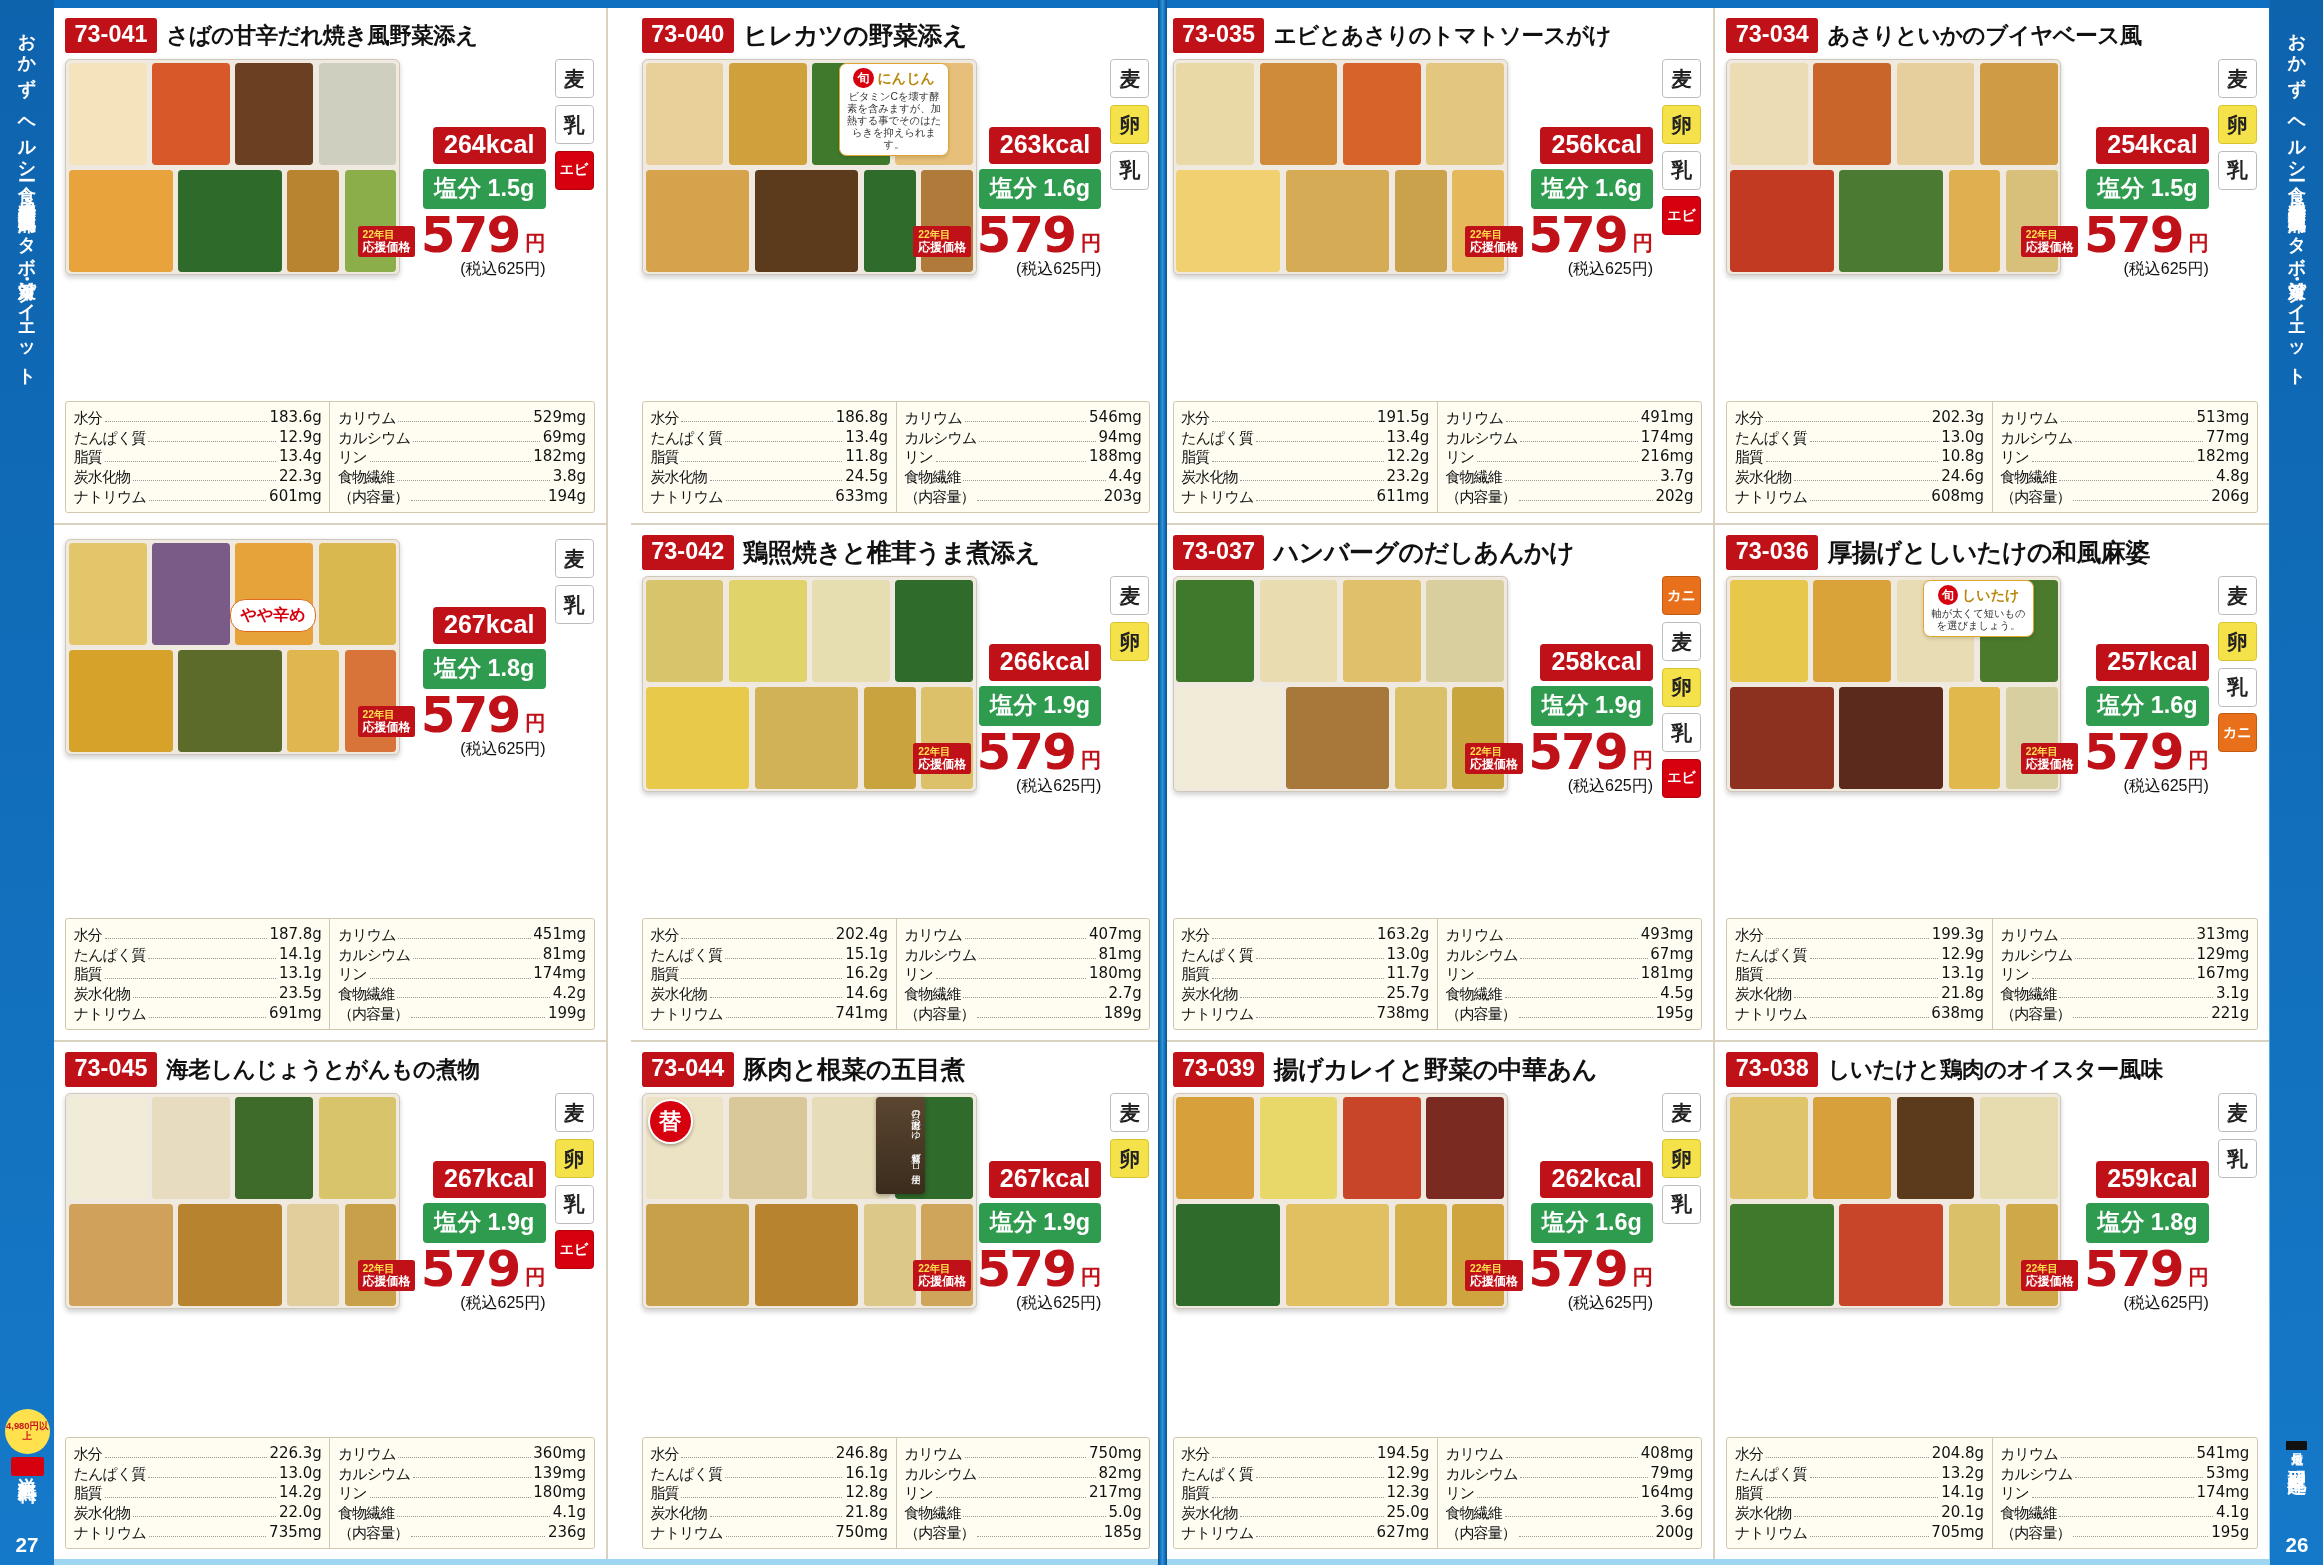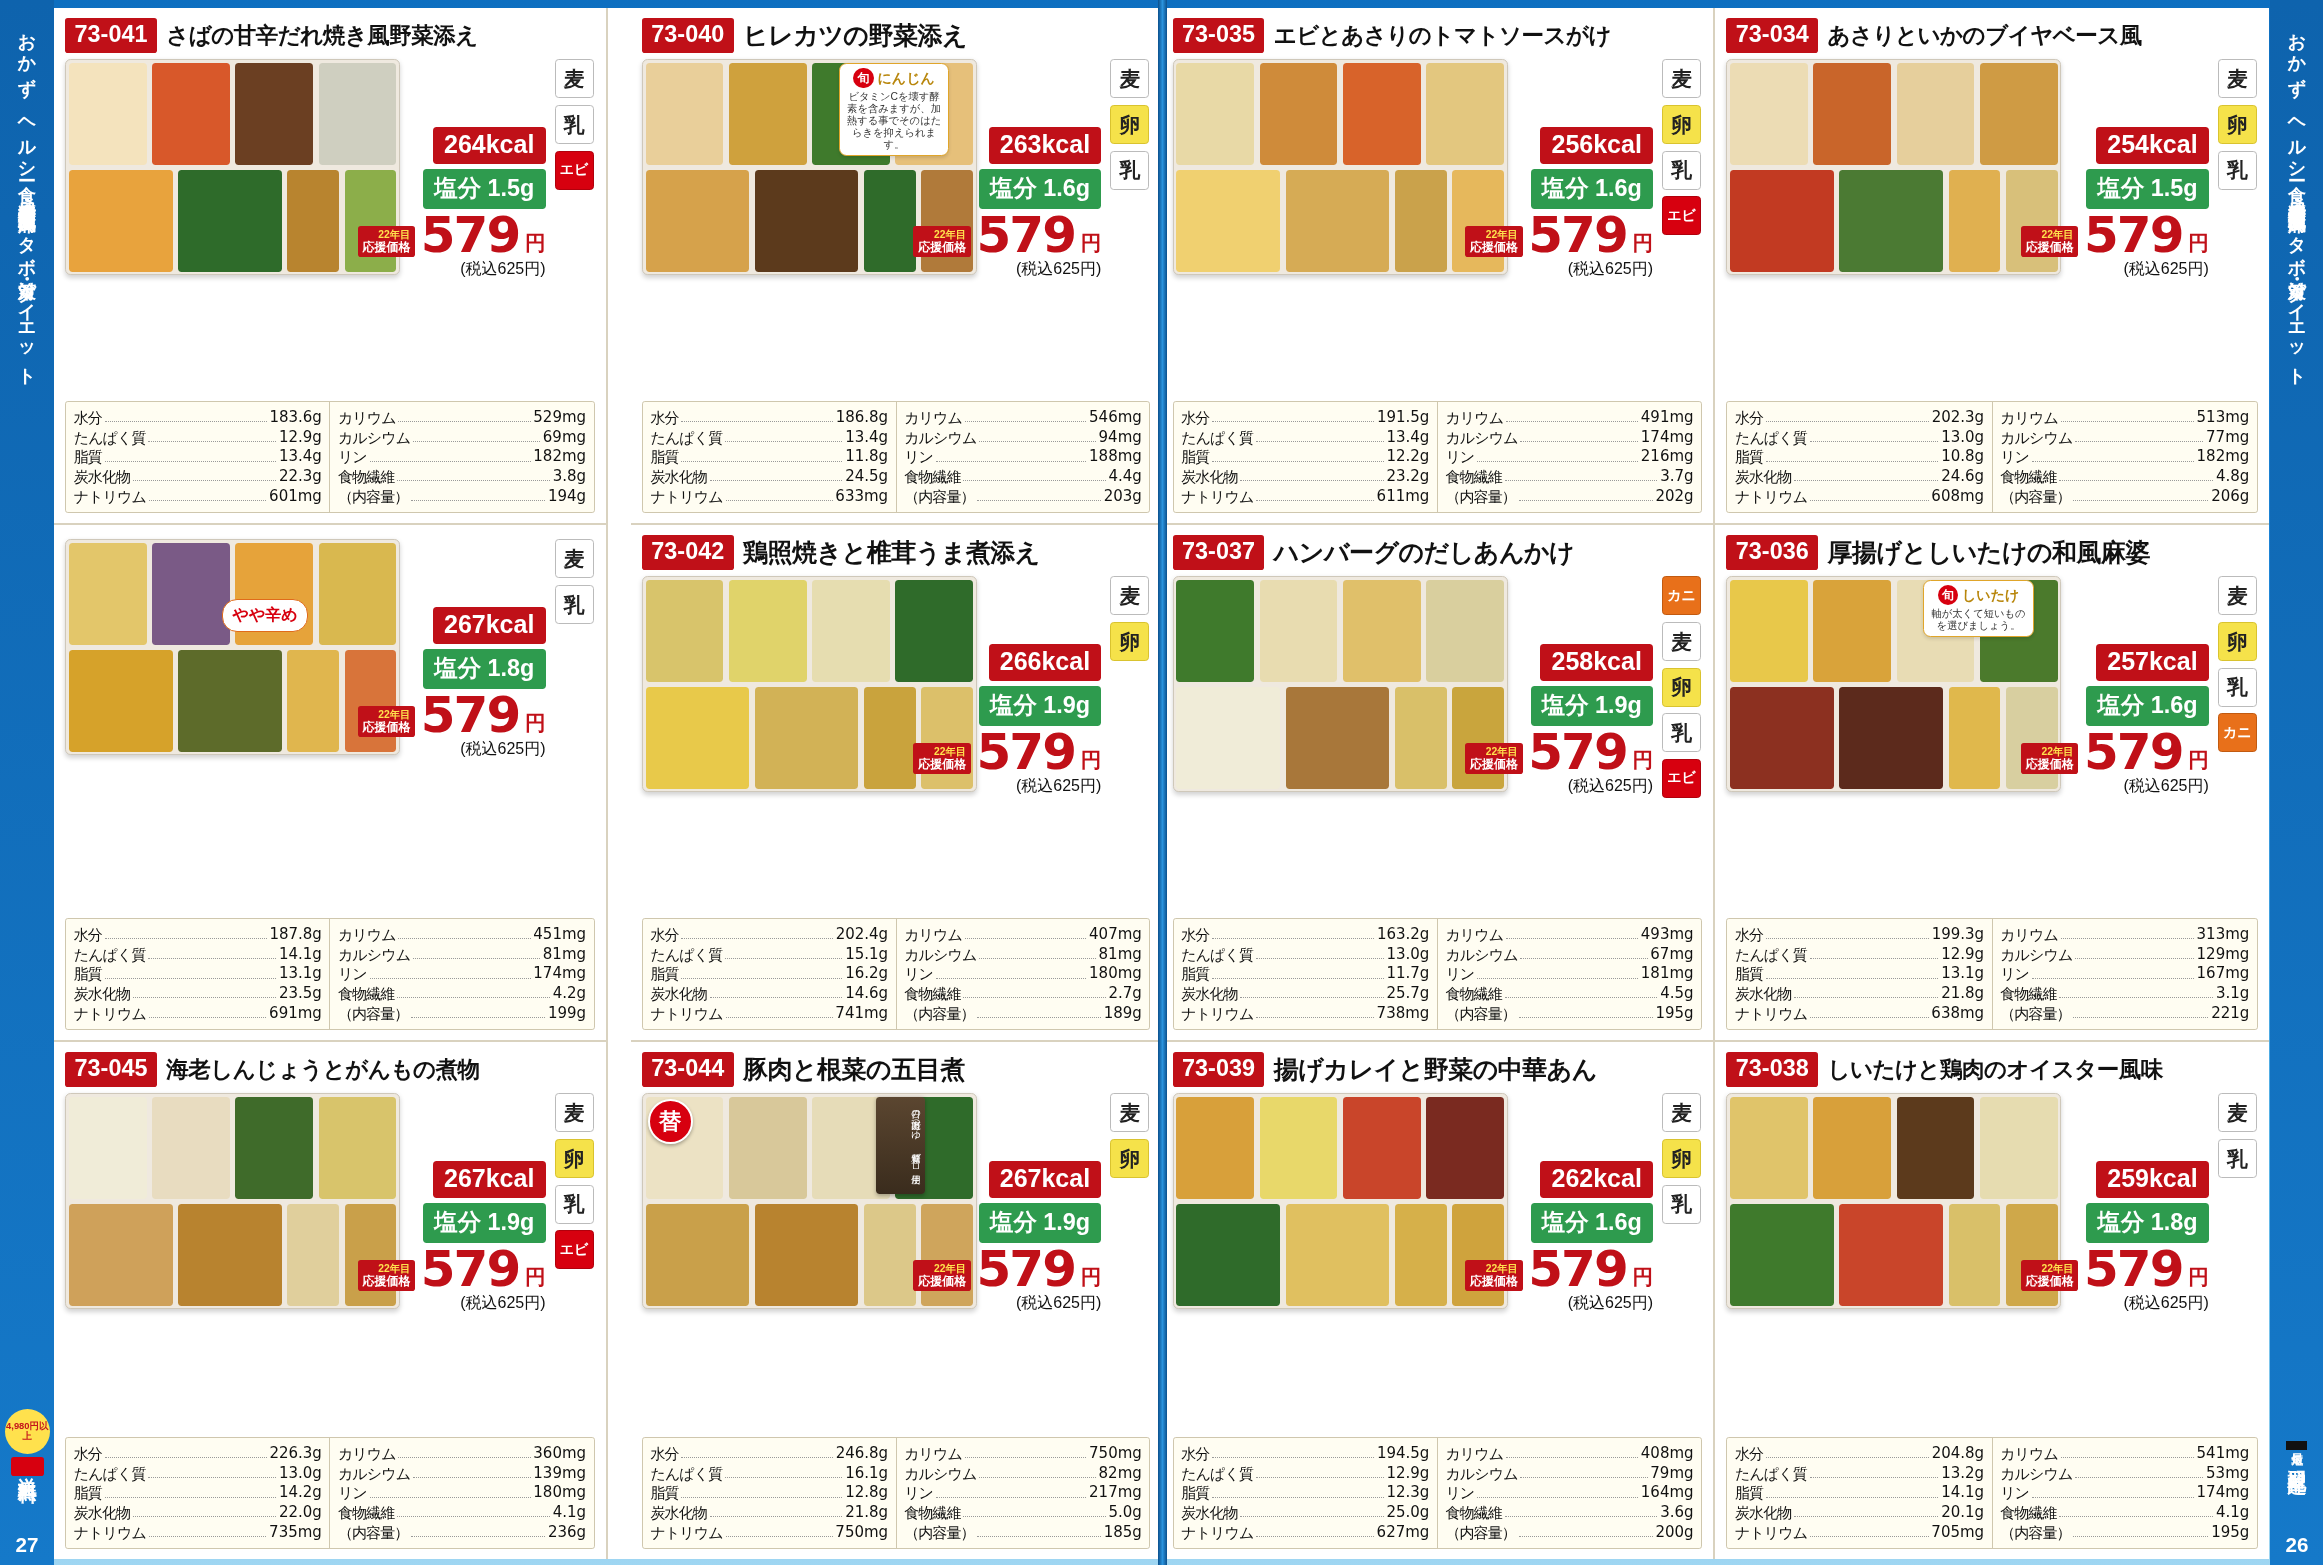--- a/index.html
+++ b/index.html
@@ -139,21 +139,21 @@
   }
   .salt{
     display:block;background:#2e9b4e;color:#fff;font-weight:bold;font-size:23.4px;
     padding:2.8px 11.2px 4.7px;border-radius:3.7px;margin-bottom:5.6px;margin-left:auto;width:fit-content;
   }
   .priceline{
     display:flex;align-items:flex-end;justify-content:flex-end;gap:5.6px;
   }
   .ouen{
     background:#c01018;color:#fff;font-size:12px;font-weight:bold;line-height:14px;
-    padding:2.8px 4.7px;border-radius:2.8px;text-align:right;
+    padding:2.8px 4.7px;border-radius:2.8px;text-align:left;
   }
   .ouen .y{color:#ffe14d;font-size:10.3px;display:block;line-height:11.2px;}
   .pnum{
     font-size:50px;font-weight:bold;color:#c01018;line-height:43px;
     font-family:"DejaVu Sans",sans-serif;letter-spacing:-1.9px;
   }
   .pyen{font-size:20.6px;font-weight:bold;color:#c01018;}
   .ptax{font-size:16px;color:#111;text-align:right;margin-top:1.9px;}
 
   
@@ -610,21 +610,21 @@
               <div class="cellp" style="background: rgb(214, 162, 42); flex: 2 1 0%;"></div>
               <div class="cellp" style="background: rgb(93, 107, 42); flex: 2 1 0%;"></div>
               <div class="cellp" style="background: rgb(224, 182, 78);"></div>
               <div class="cellp" style="background: rgb(216, 116, 58);"></div>
             </div>
           </div>
           <div class="allerg">
             <div class="al wheat">麦</div>
             <div class="al milk">乳</div>
           </div>
-          <div class="spicy" style="left: 157px; top: 60px;">やや辛め</div>
+          <div class="spicy" style="left: 165px; top: 60px;">やや辛め</div>
           <div class="badges"><div class="kcal">267kcal</div><div class="salt">塩分 1.8g</div><div class="priceline">
               <div class="ouen"><span class="y">22年目</span><span>応援価格</span></div>
               <span class="pnum">579</span>
               <span class="pyen">円</span>
             </div><div class="ptax">(税込625円)</div></div>
         </div>
         <div class="nut">
           <div class="col">
             <div class="r">
               <span class="lab">水分</span>

